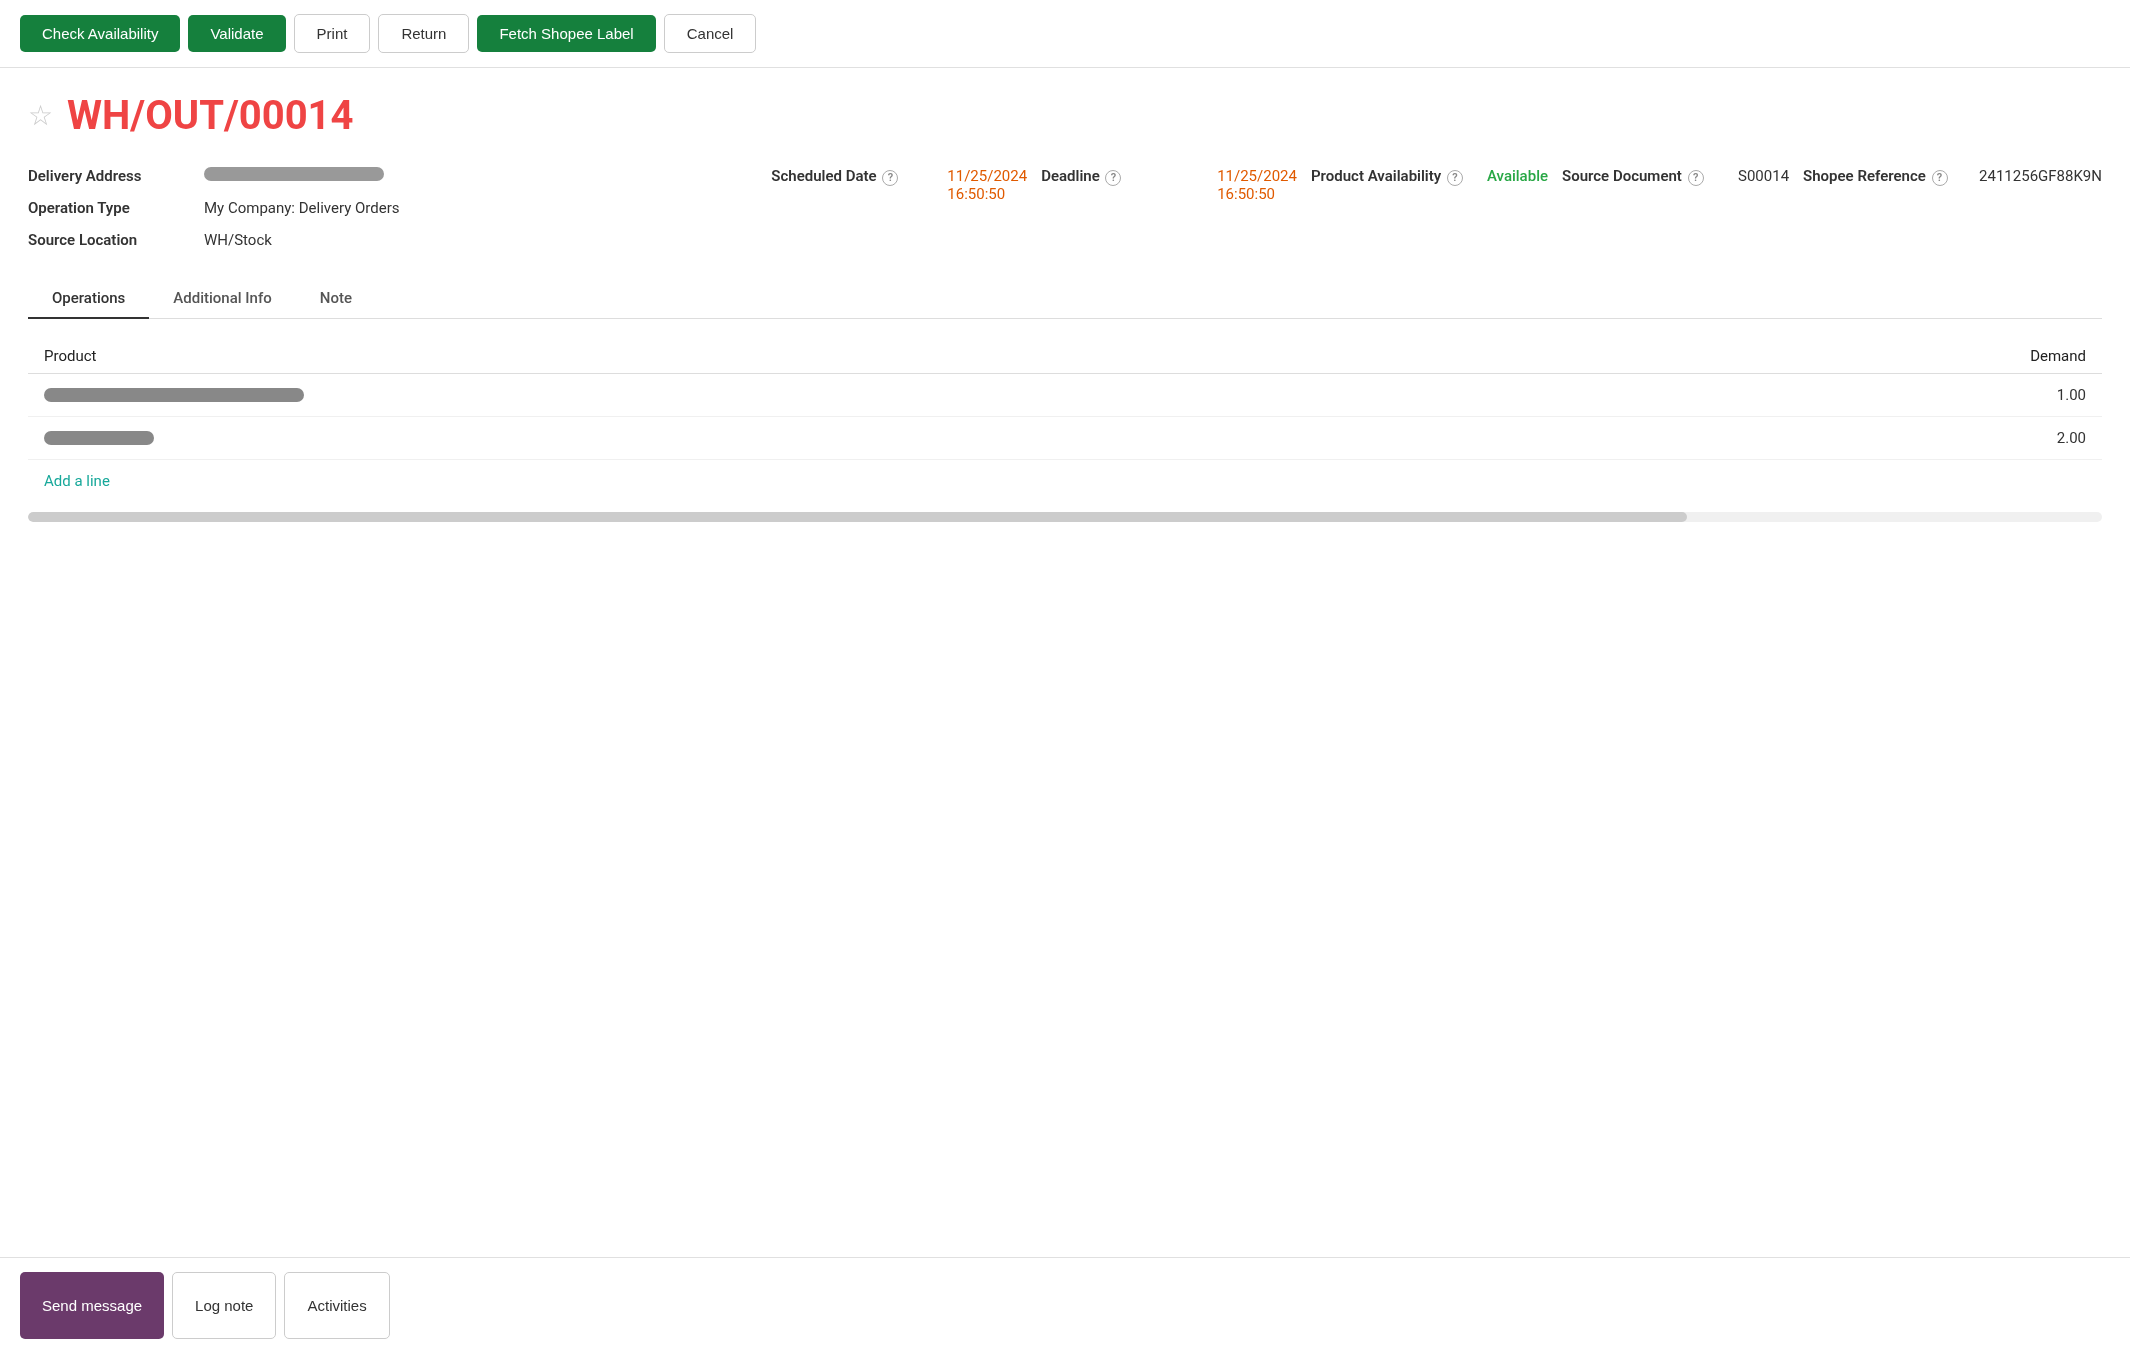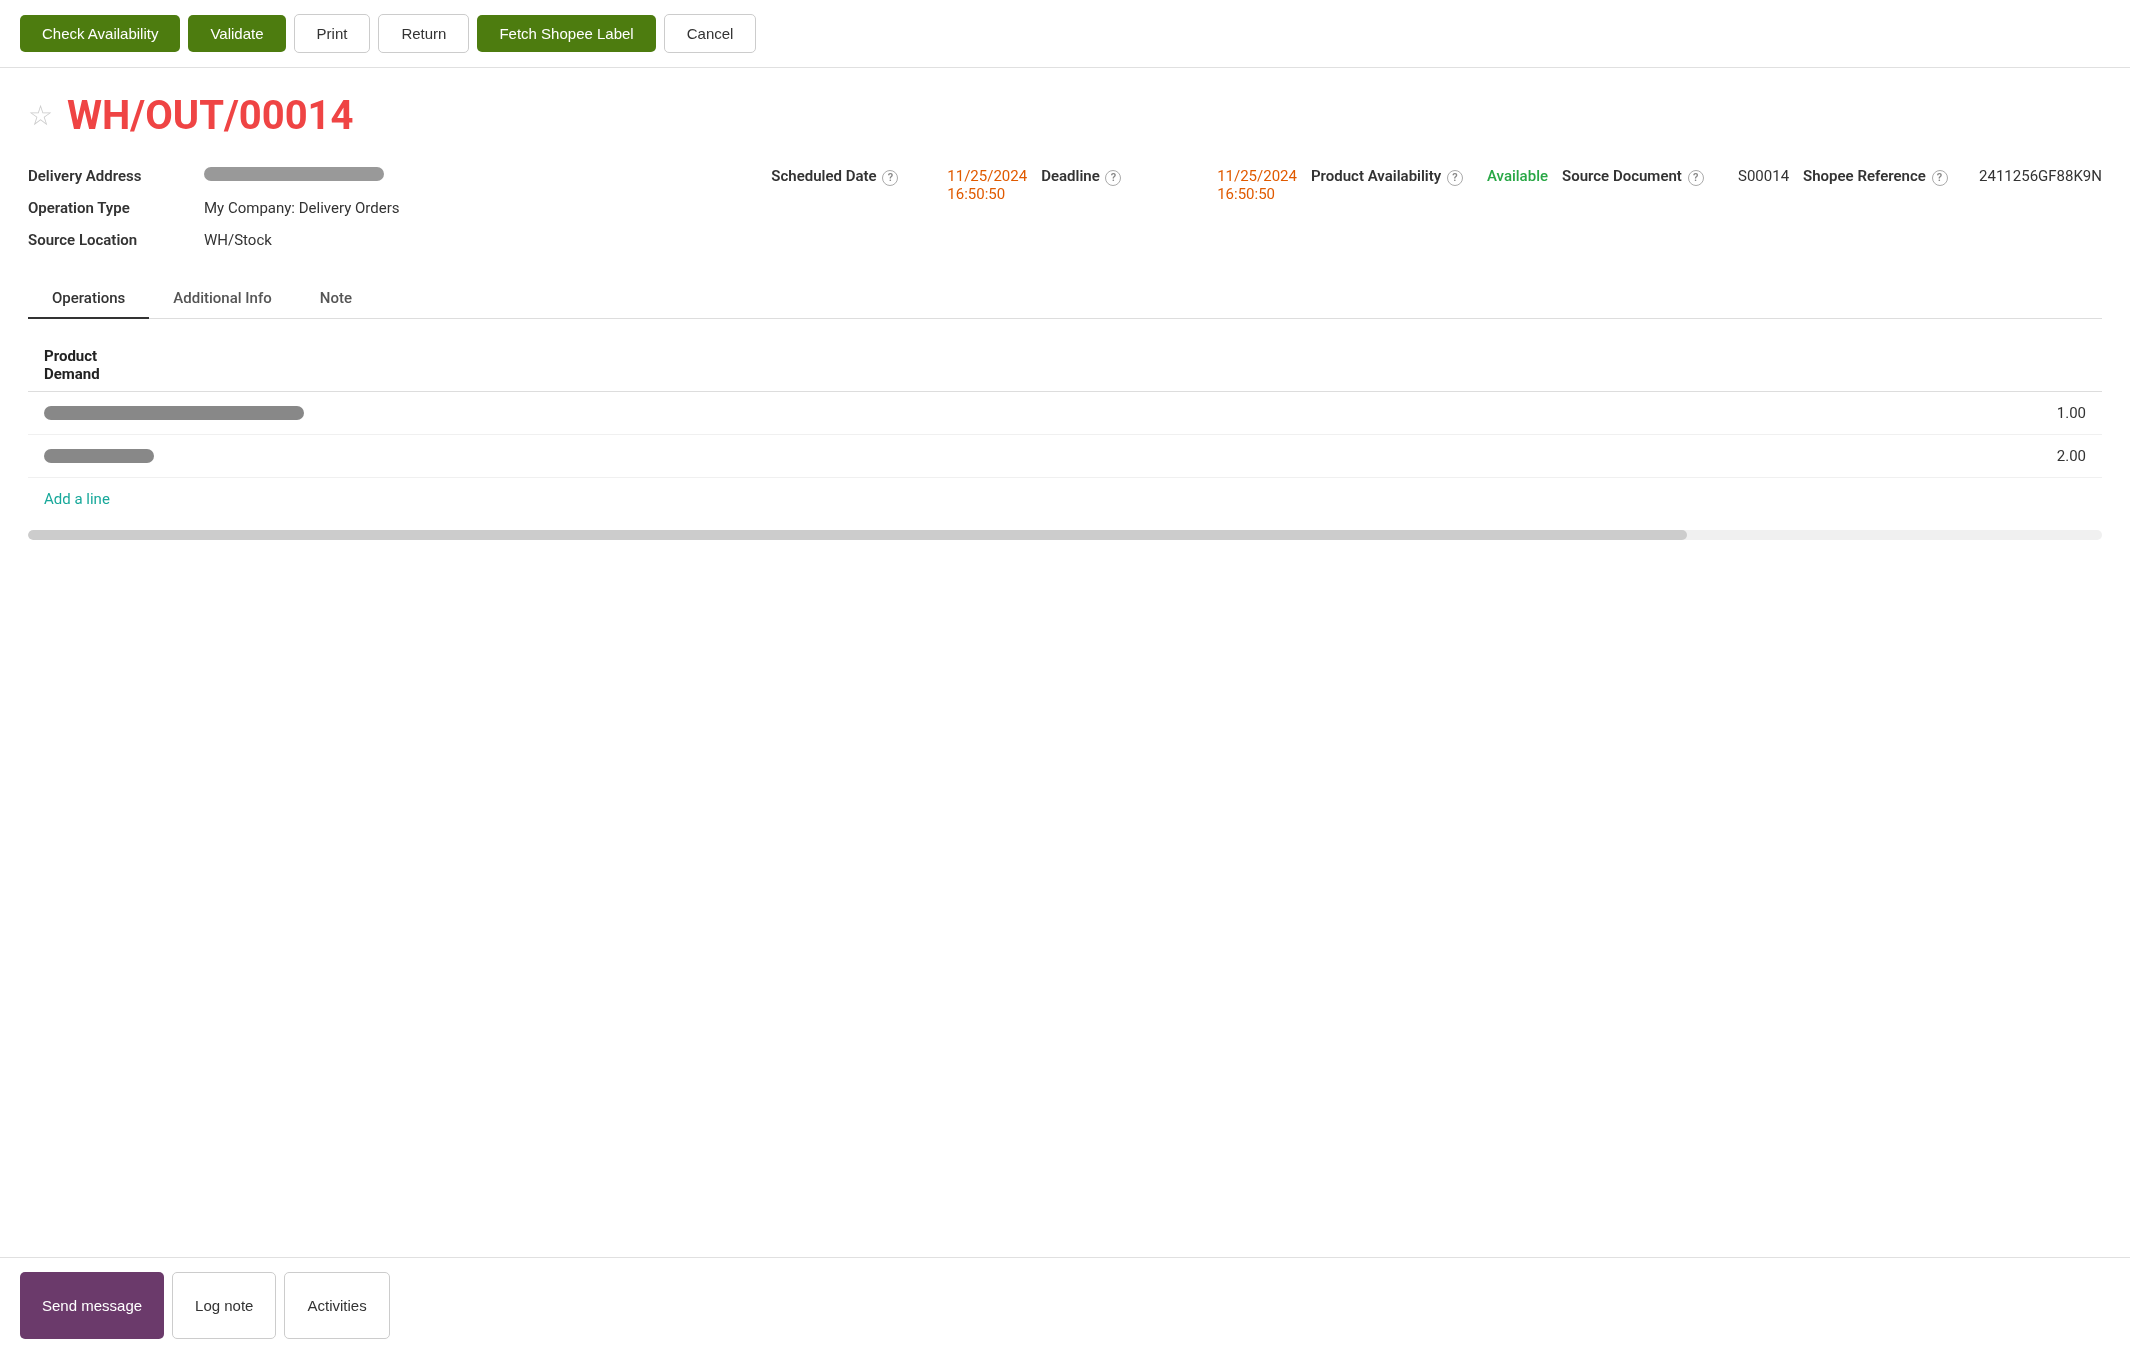--- a/index.html
+++ b/index.html
@@ -11,21 +11,21 @@
     }
     .top-bar {
       display: flex;
       align-items: center;
       gap: 8px;
       padding: 14px 20px;
       border-bottom: 1px solid #e0e0e0;
       background: #fff;
     }
     .btn-primary {
-      background: #4d7c0f;
+      background: #15803d;
       color: #fff;
       border: none;
       border-radius: 5px;
       padding: 10px 22px;
       font-size: 15px;
       cursor: pointer;
       font-weight: 500;
     }
     .btn-secondary {
       background: #fff;
@@ -127,25 +127,24 @@
       font-weight: 500;
     }
     .tab.active {
       color: #333;
       border-bottom: 2px solid #333;
     }
     .table-header {
       display: flex;
       justify-content: space-between;
       padding: 8px 16px;
-      font-weight: 700;
+      font-weight: 400;
       font-size: 15px;
       color: #222;
       border-bottom: 1px solid #ddd;
-      flex-direction: column;
     }
     .table-row {
       display: flex;
       justify-content: space-between;
       align-items: center;
       padding: 12px 16px;
       border-bottom: 1px solid #f0f0f0;
     }
     .row-placeholder {
       background: #888;

